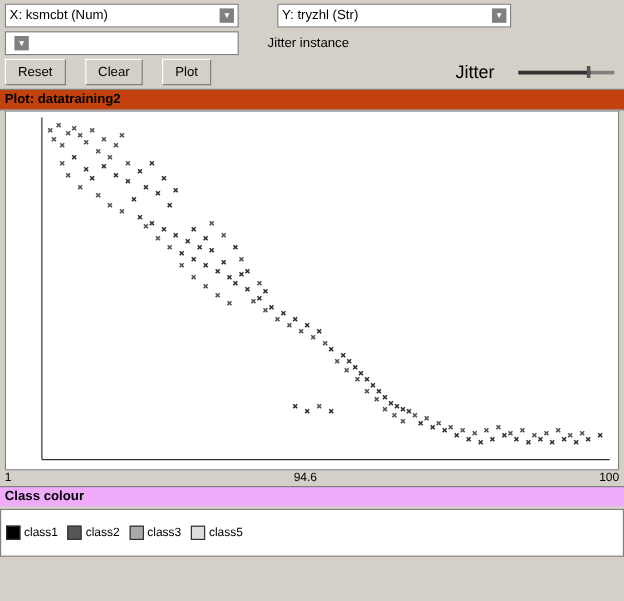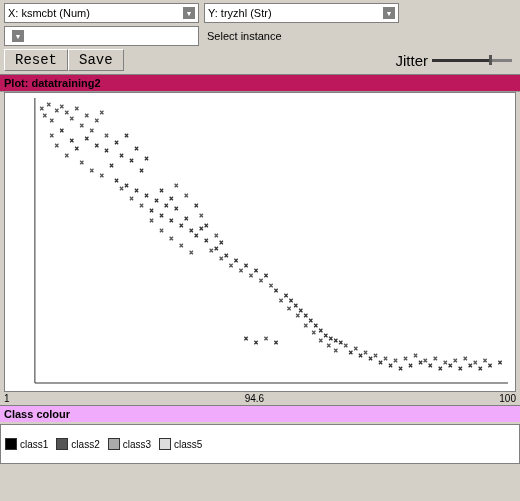--- a/index.html
+++ b/index.html
@@ -14,21 +14,21 @@
 
     .toolbar {
       background: #d4d0c8;
       border-bottom: 1px solid #808080;
       padding: 3px 4px;
     }
 
     .toolbar-row {
       display: flex;
       align-items: center;
-      gap: 0;
+      gap: 16px;
       margin-bottom: 3px;
     }
 
     .toolbar-row:last-child {
       margin-bottom: 0;
     }
 
     .dropdown {
       background: white;
       border: 1px solid #808080;
@@ -58,22 +58,22 @@
       min-width: 200px;
     }
 
     .toolbar-btn {
       background: #d4d0c8;
       border: 1px solid;
       border-color: #ffffff #808080 #808080 #ffffff;
       padding: 1px 10px;
       height: 22px;
       cursor: pointer;
-      font-size: 14px;
-      font-family: Liberation Mono, monospace;
+      font-size: 11px;
+      font-family: Liberation Sans, sans-serif;
     }
 
     .jitter-label {
       font-size: 15px;
       margin-left: auto;
       margin-right: 4px;
     }
 
     .jitter-slider {
       width: 80px;
@@ -82,21 +82,21 @@
       position: relative;
       top: 0;
     }
 
     .select-instance {
       font-size: 11px;
       margin-left: 4px;
     }
 
     .plot-title {
-      background: #be185d;
+      background: #c2410c;
       padding: 2px 4px;
       font-size: 11px;
       font-weight: bold;
       border-bottom: 1px solid #999;
     }
 
     .plot-area {
       background: white;
       border: 1px solid #808080;
       margin: 0 4px;
@@ -151,34 +151,35 @@
   </style>
 </head>
 <body>
 
 <div class="toolbar">
   <div class="toolbar-row">
     <div class="dropdown" style="min-width:195px;">
       <span>X: ksmcbt (Num)</span>
       <div class="dropdown-arrow">▼</div>
     </div>
-    <div class="dropdown dropdown-wide" style="min-width:195px; margin-left:5px;">
+    <div class="dropdown dropdown-wide" style="min-width:195px; margin-left:16px;">
       <span>Y: tryzhl (Str)</span>
       <div class="dropdown-arrow">▼</div>
     </div>
   </div>
   <div class="toolbar-row">
     <div class="dropdown" style="min-width:195px;">
       <div class="dropdown-arrow">▼</div>
     </div>
-    <span class="select-instance" style="margin-left:8px;">Select instance</span>
+    <span class="select-instance" style="margin-left:8px;">Jitter instance</span>
   </div>
   <div class="toolbar-row">
     <button class="toolbar-btn">Reset</button>
-    <button class="toolbar-btn">Save</button>
+    <button class="toolbar-btn">Clear</button>
+    <button class="toolbar-btn">Plot</button>
     <span class="jitter-label">Jitter</span>
     <div class="jitter-slider" style="display:inline-block; vertical-align:middle; margin-right:4px;">
       <div style="width:60px; height:3px; background:#333; position:relative;">
         <div style="position:absolute; right:0; top:-4px; width:3px; height:10px; background:#555;"></div>
       </div>
     </div>
   </div>
 </div>
 
 <div class="plot-title">Plot: datatraining2</div>

